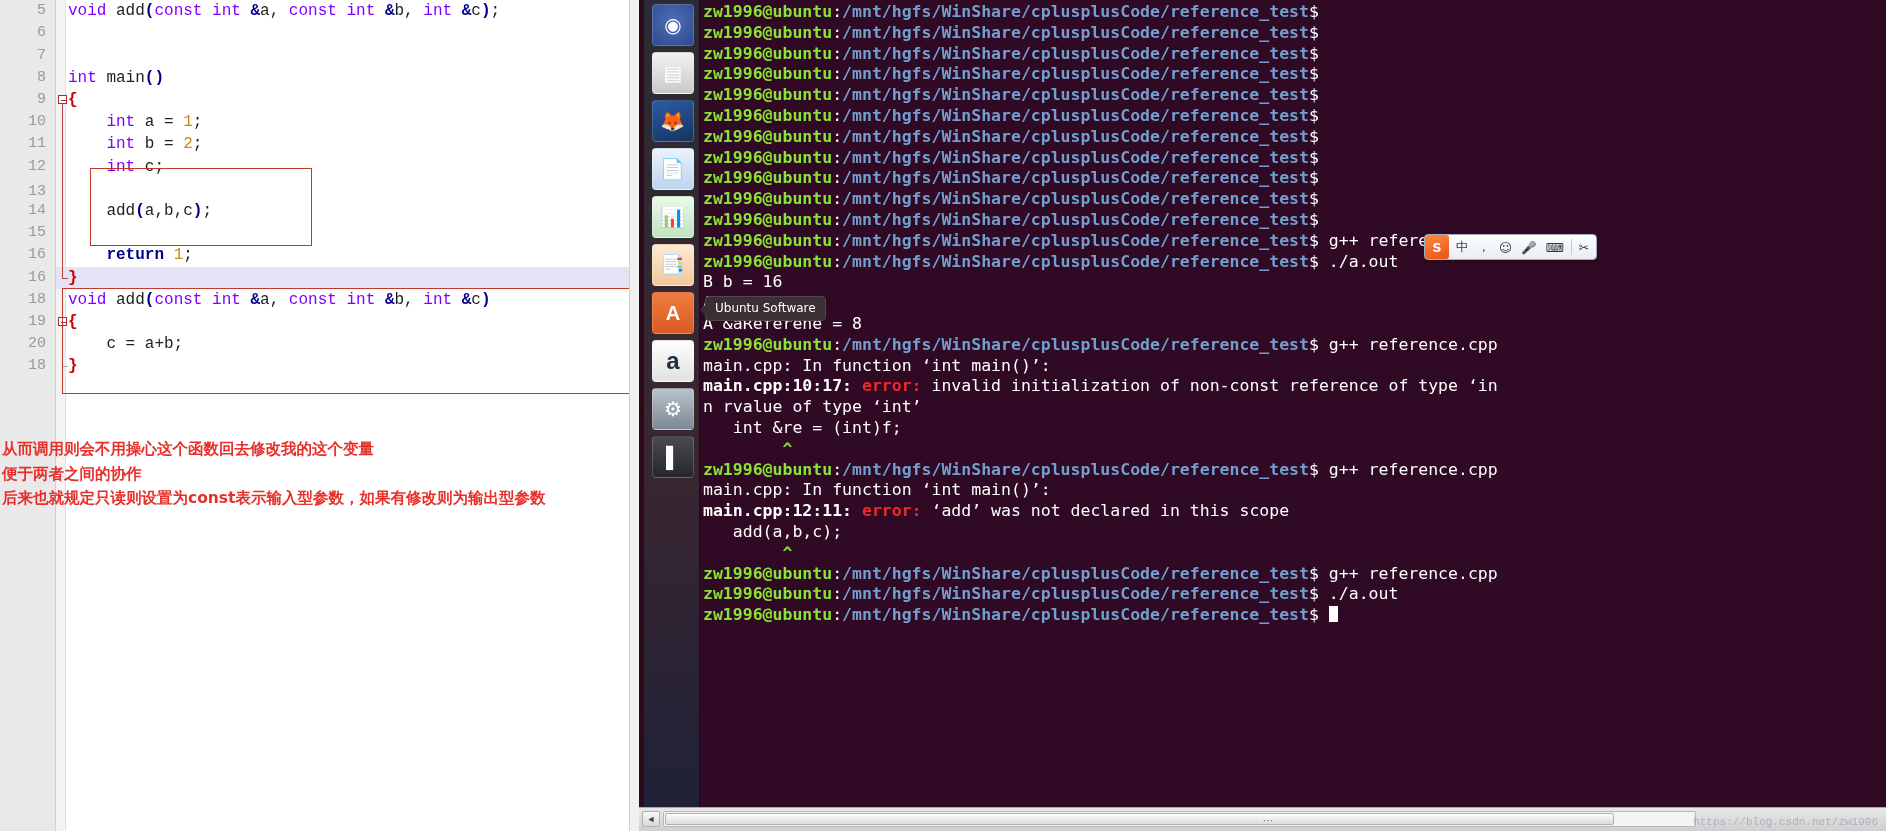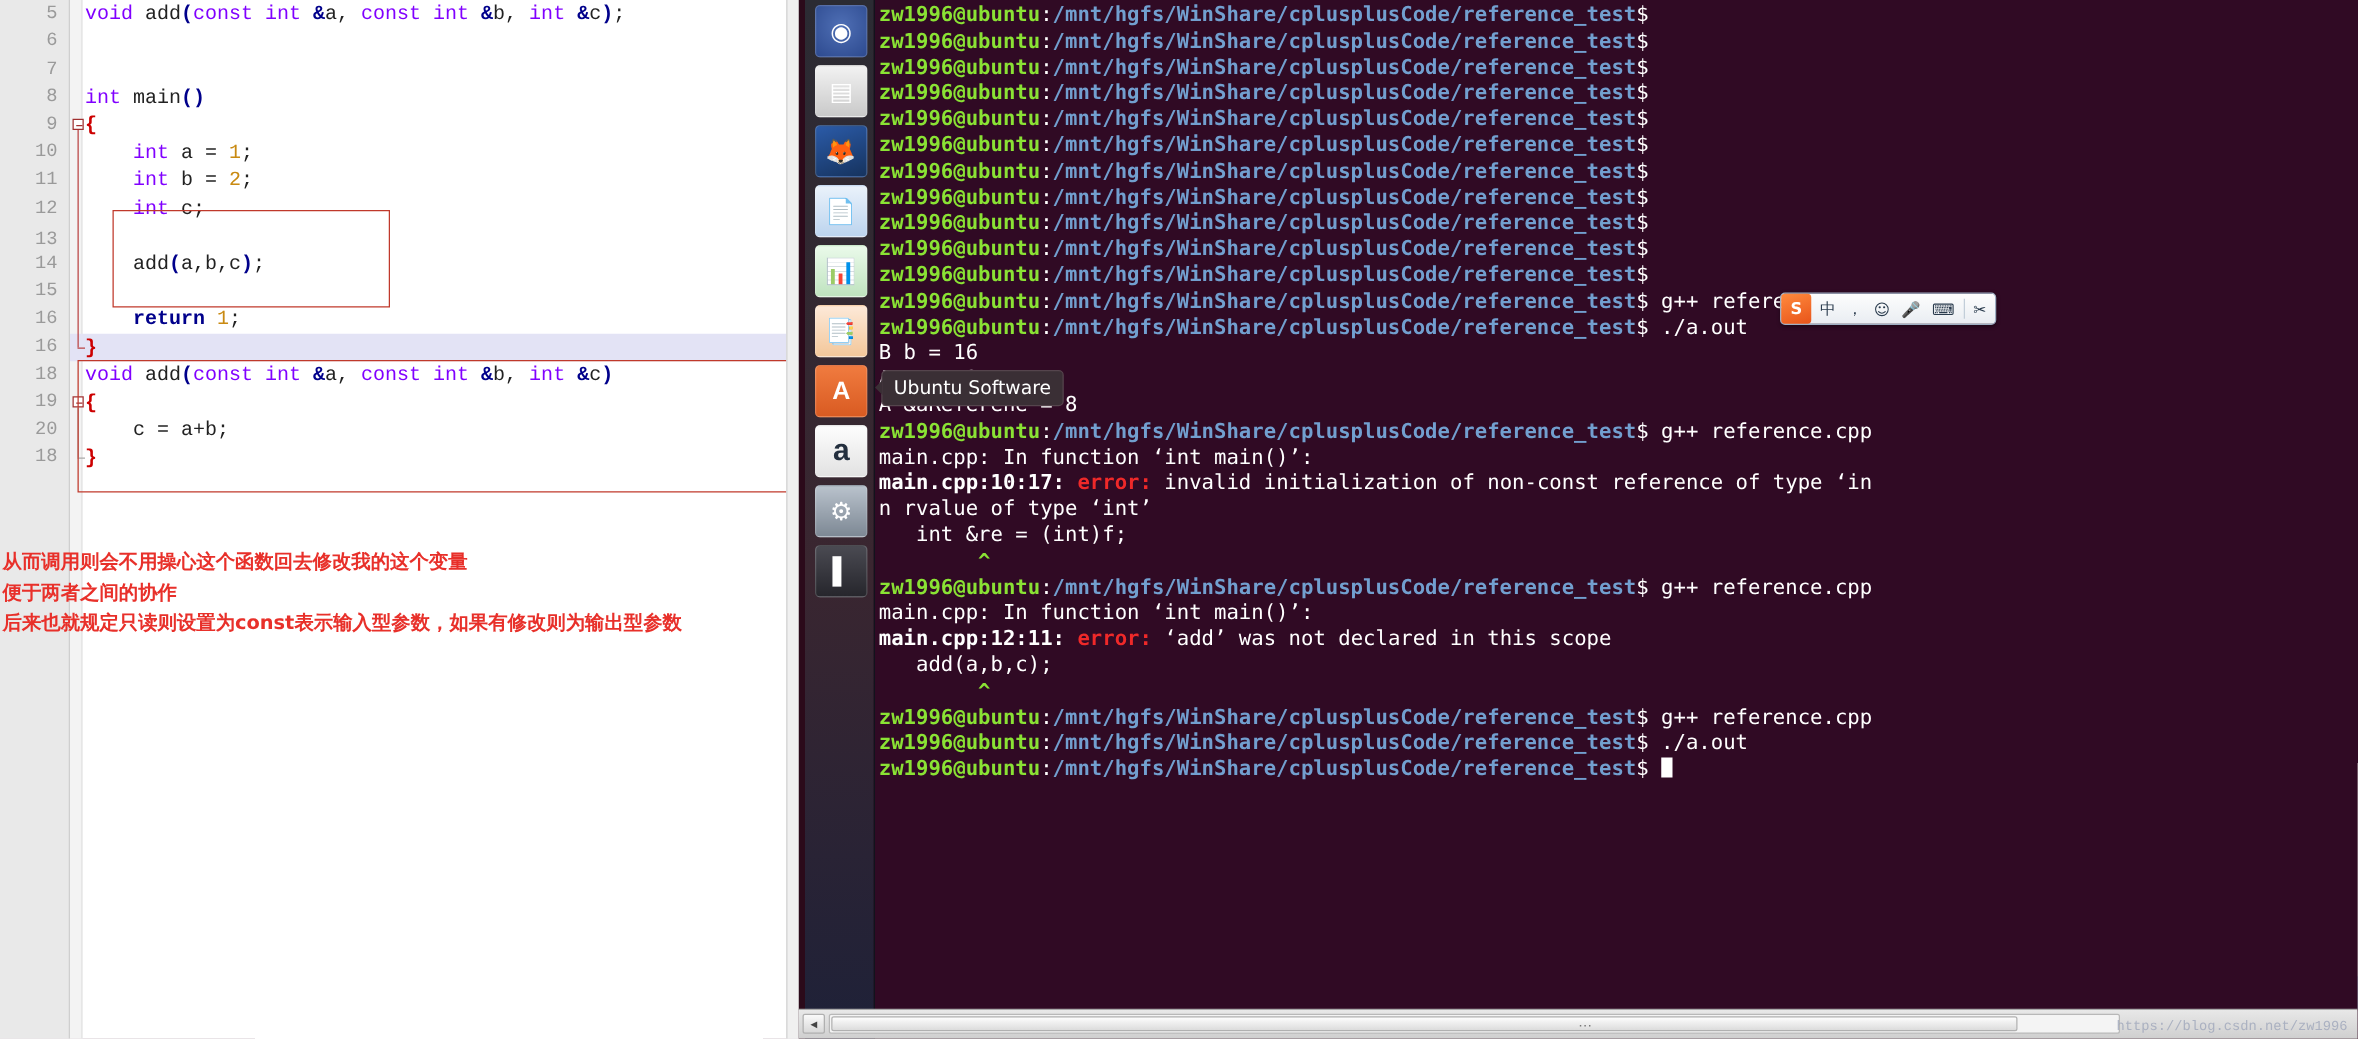--- a/index.html
+++ b/index.html
@@ -106,21 +106,21 @@
   .li-impress{ background:linear-gradient(180deg,#fde9d8,#f3c79a); }
   .li-software{ background:linear-gradient(180deg,#f07b3f,#d95b22); }
   .li-amazon{ background:linear-gradient(180deg,#fdfdfd,#e2e2e2); }
   .li-settings{ background:linear-gradient(180deg,#b9c2cc,#7d8894); }
   .li-terminal{ background:linear-gradient(180deg,#4a4a52,#26262c); }
 
   
   #launcher-tip{
     position:absolute; z-index:40;
     background:#3a2f35; color:#fff;
-    font-size:15px; padding:4px 9px 5px 9px;
+    font-size:12px; padding:4px 9px 5px 9px;
     border-radius:4px; border:1px solid #55454d;
     font-family:"DejaVu Sans","Liberation Sans",sans-serif;
     white-space:nowrap;
   }
   #launcher-tip:before{
     content:""; position:absolute; left:-6px; top:7px;
     border-top:6px solid transparent; border-bottom:6px solid transparent;
     border-right:6px solid #3a2f35;
   }
 

